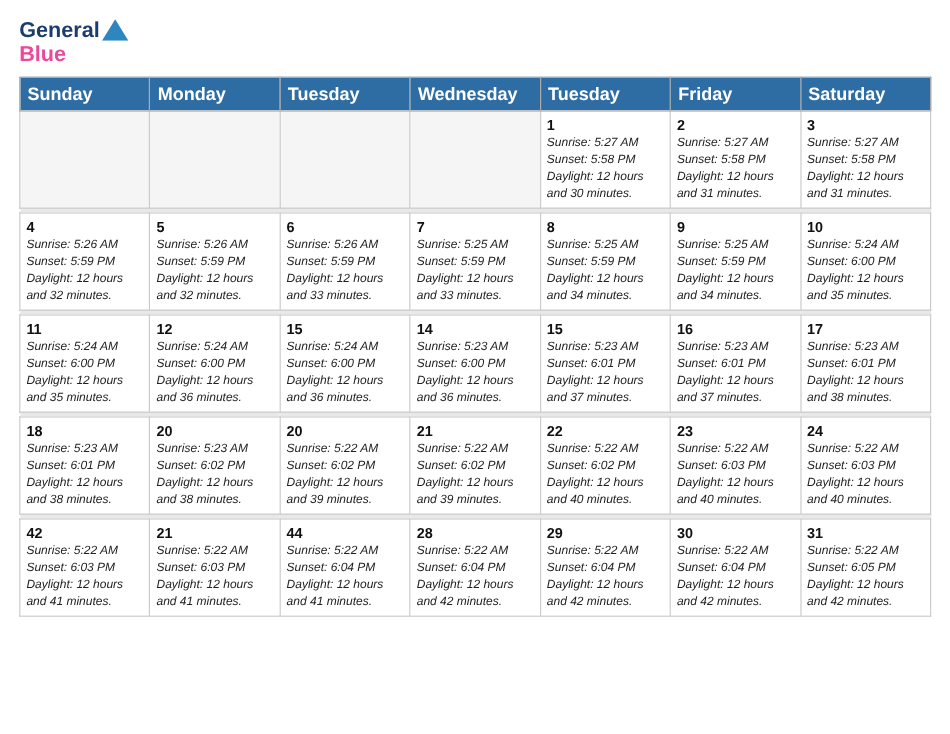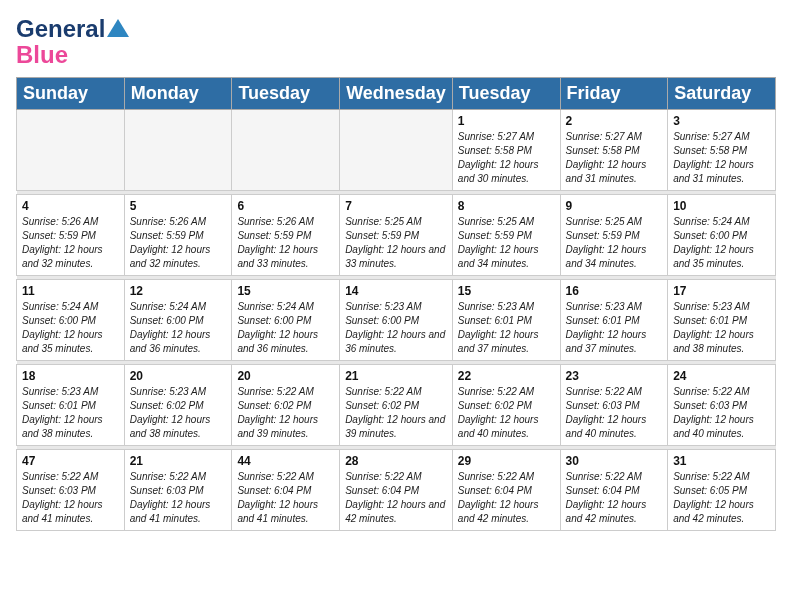--- a/index.html
+++ b/index.html
@@ -15,21 +15,21 @@
       justify-content: space-between;
       align-items: flex-start;
       margin-bottom: 8px;
     }
     .logo {
       display: flex;
       flex-direction: column;
       align-items: flex-start;
     }
     .logo-text {
-      font-size: 24px;
+      font-size: 18px;
       font-weight: bold;
       color: #1a3c6e;
       line-height: 1.1;
     }
     .logo-blue {
       color: #ec4899;
     }
     .title-block {
       text-align: right;
     }
@@ -45,21 +45,21 @@
     .calendar {
       width: 100%;
       border-collapse: collapse;
       font-size: 10.5px;
     }
     .calendar th {
       background: #2e6da4;
       color: #fff;
       text-align: left;
       padding: 5px 6px;
-      font-size: 18px;
+      font-size: 15px;
       font-weight: bold;
       border: 1px solid #aaa;
     }
     .calendar td {
       vertical-align: top;
       border: 1px solid #ccc;
       padding: 4px 5px;
       width: 108px;
       min-height: 80px;
       background: #fff;
@@ -305,21 +305,21 @@
         <td></td>
         <td></td>
         <td></td>
         <td></td>
         <td></td>
         <td></td>
         <td></td>
       </tr>
       <tr>
         <td>
-          <div class="day-num">47</div>
+          <div class="day-num">42</div>
           <div class="day-info" style="white-space: pre-line;">Sunrise: 5:22 AM
 Sunset: 6:03 PM
 Daylight: 12 hours and 41 minutes.</div>
         </td>
         <td>
           <div class="day-num">21</div>
           <div class="day-info" style="white-space: pre-line;">Sunrise: 5:22 AM
 Sunset: 6:03 PM
 Daylight: 12 hours and 41 minutes.</div>
         </td>

